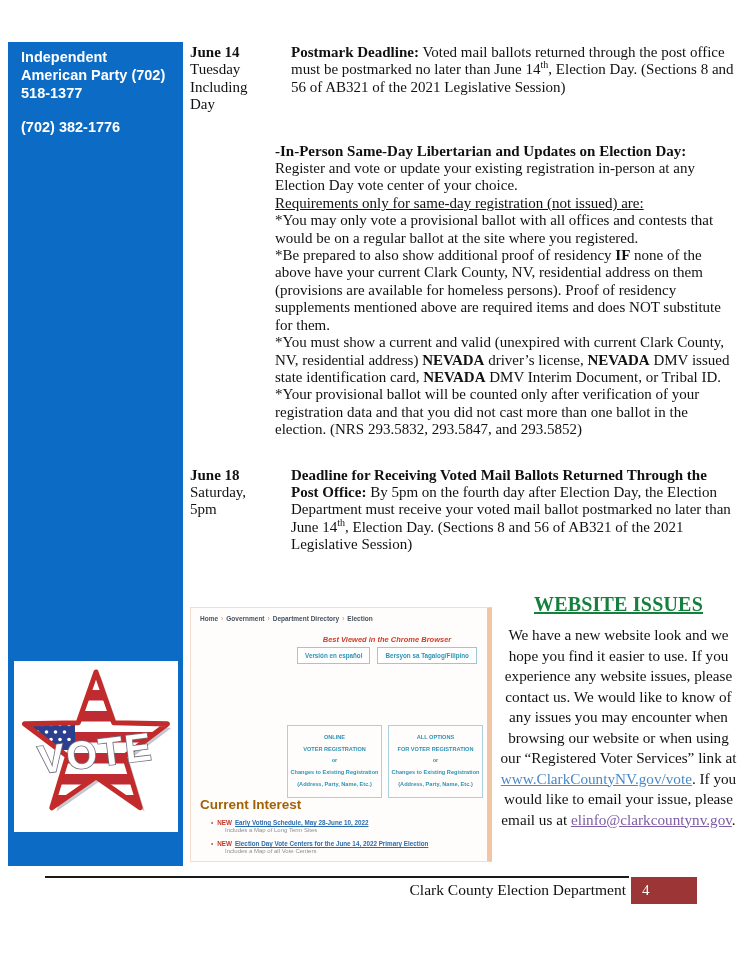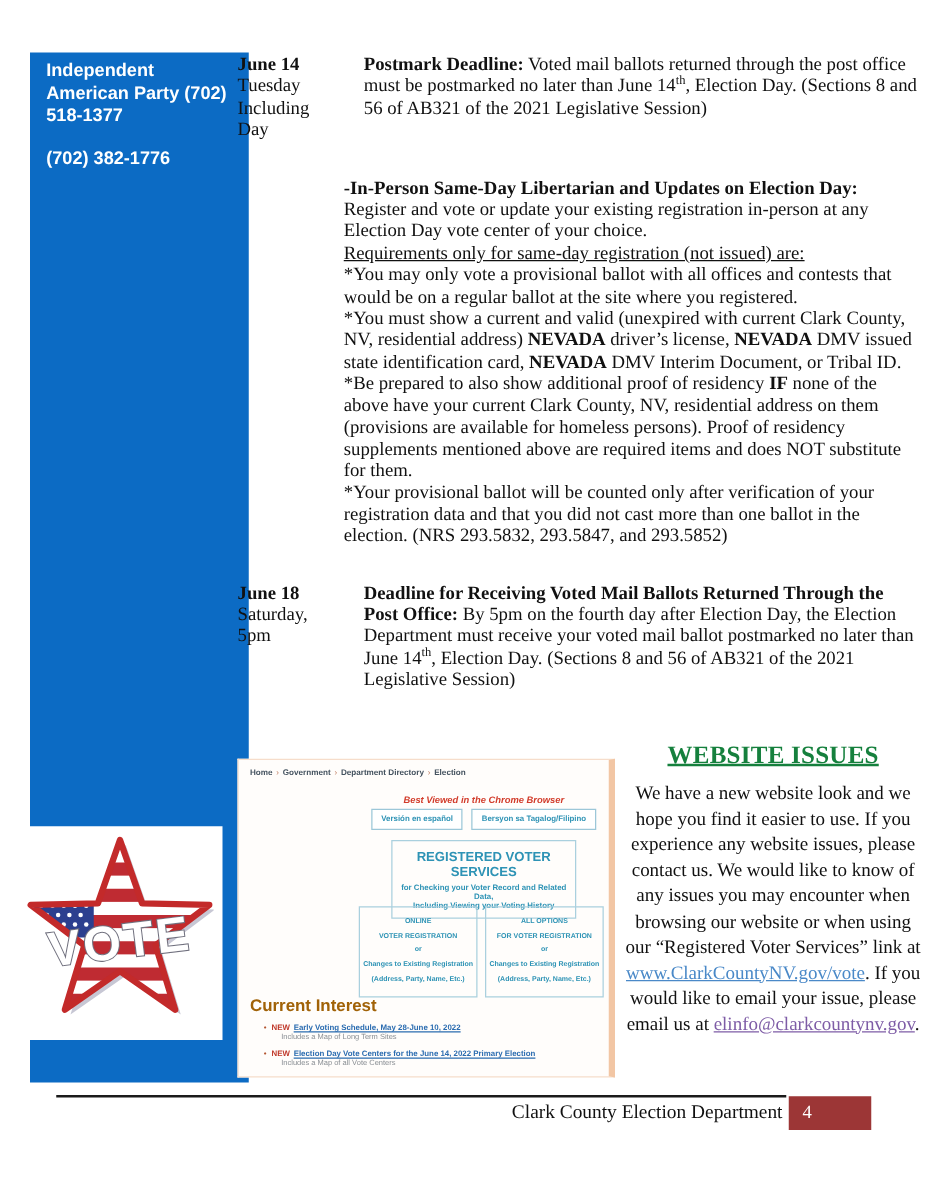--- a/index.html
+++ b/index.html
@@ -5,21 +5,21 @@
   * { margin:0; padding:0; box-sizing:border-box; }
   html,body { background:#e8e8e8; }
   .page {
     position:relative; width:741px; height:960px; margin:0 auto;
     background:#ffffff; overflow:hidden;
     font-family:"Liberation Serif", serif; color:#111;
   }
 
   
   .sidebar {
-    position:absolute; left:24px; top:42px; width:175px; height:824px;
+    position:absolute; left:8px; top:42px; width:175px; height:824px;
     background:#0C6BC4; color:#fff;
     font-family:"Liberation Sans", sans-serif; font-weight:bold;
     font-size:14.5px; line-height:1.24; padding:7px 12px 0 13px;
   }
   .party1 { margin-bottom:16px; }
   .vote-box {
     position:absolute; left:14px; top:661px; width:164px; height:171px;
     background:#fff; display:flex; align-items:center; justify-content:center;
   }
 
@@ -153,24 +153,24 @@
         <span class="bold">Postmark Deadline:</span><span> Voted mail ballots returned through the post office must be postmarked no later than June 14</span><span class="sup">th</span><span>, Election Day. (Sections 8 and 56 of AB321 of the 2021 Legislative Session)</span>
       </div>
     </div>
 
     <div class="inperson">
       <p class="bold">-In-Person Same-Day Libertarian and Updates on Election Day:</p>
       <p>Register and vote or update your existing registration in-person at any Election Day vote center of your choice.</p>
       <p class="underline">Requirements only for same-day registration (not issued) are:</p>
       <p>*You may only vote a provisional ballot with all offices and contests that would be on a regular ballot at the site where you registered.</p>
       <p>
-        <span>*You must show a current and valid (unexpired with current Clark County, NV, residential address) </span><span class="bold">NEVADA</span><span> driver’s license, </span><span class="bold">NEVADA</span><span> DMV issued state identification card, </span><span class="bold">NEVADA</span><span> DMV Interim Document, or Tribal ID.</span>
+        <span>*Be prepared to also show additional proof of residency </span><span class="bold">IF</span><span> none of the above have your current Clark County, NV, residential address on them (provisions are available for homeless persons).  Proof of residency supplements mentioned above are required items and does NOT substitute for them.</span>
       </p>
       <p>
-        <span>*Be prepared to also show additional proof of residency </span><span class="bold">IF</span><span> none of the above have your current Clark County, NV, residential address on them (provisions are available for homeless persons).  Proof of residency supplements mentioned above are required items and does NOT substitute for them.</span>
+        <span>*You must show a current and valid (unexpired with current Clark County, NV, residential address) </span><span class="bold">NEVADA</span><span> driver’s license, </span><span class="bold">NEVADA</span><span> DMV issued state identification card, </span><span class="bold">NEVADA</span><span> DMV Interim Document, or Tribal ID.</span>
       </p>
       <p class="gap-top">*Your provisional ballot will be counted only after verification of your registration data and that you did not cast more than one ballot in the election.  (NRS 293.5832, 293.5847, and 293.5852)</p>
     </div>
 
     <div class="sched-row june18-row">
       <div class="datecol">
         <div class="bold">June 18</div>
         <div>Saturday,</div>
         <div>5pm</div>
       </div>
@@ -182,27 +182,20 @@
   </div>
 
   <div class="webshot">
     <div class="ws-bc">
       <span>Home</span><span class="sep">›</span><span>Government</span><span class="sep">›</span><span>Department Directory</span><span class="sep">›</span><span>Election</span>
     </div>
     <div class="ws-notice">Best Viewed in the Chrome Browser</div>
     <div class="ws-btns">
       <span class="ws-btn">Versión en español</span>
       <span class="ws-btn">Bersyon sa Tagalog/Filipino</span>
-    </div>
-    <div class="ws-rvs">
-      <div class="ws-rvs-title">REGISTERED VOTER SERVICES</div>
-      <div class="ws-rvs-sub">
-        <div>for Checking your Voter Record and Related Data,</div>
-        <div>Including Viewing your Voting History</div>
-      </div>
     </div>
     <div class="ws-boxes">
       <div class="ws-box">
         <div>ONLINE</div>
         <div>VOTER REGISTRATION</div>
         <div>or</div>
         <div>Changes to Existing Registration</div>
         <div>(Address, Party, Name, Etc.)</div>
       </div>
       <div class="ws-box">

